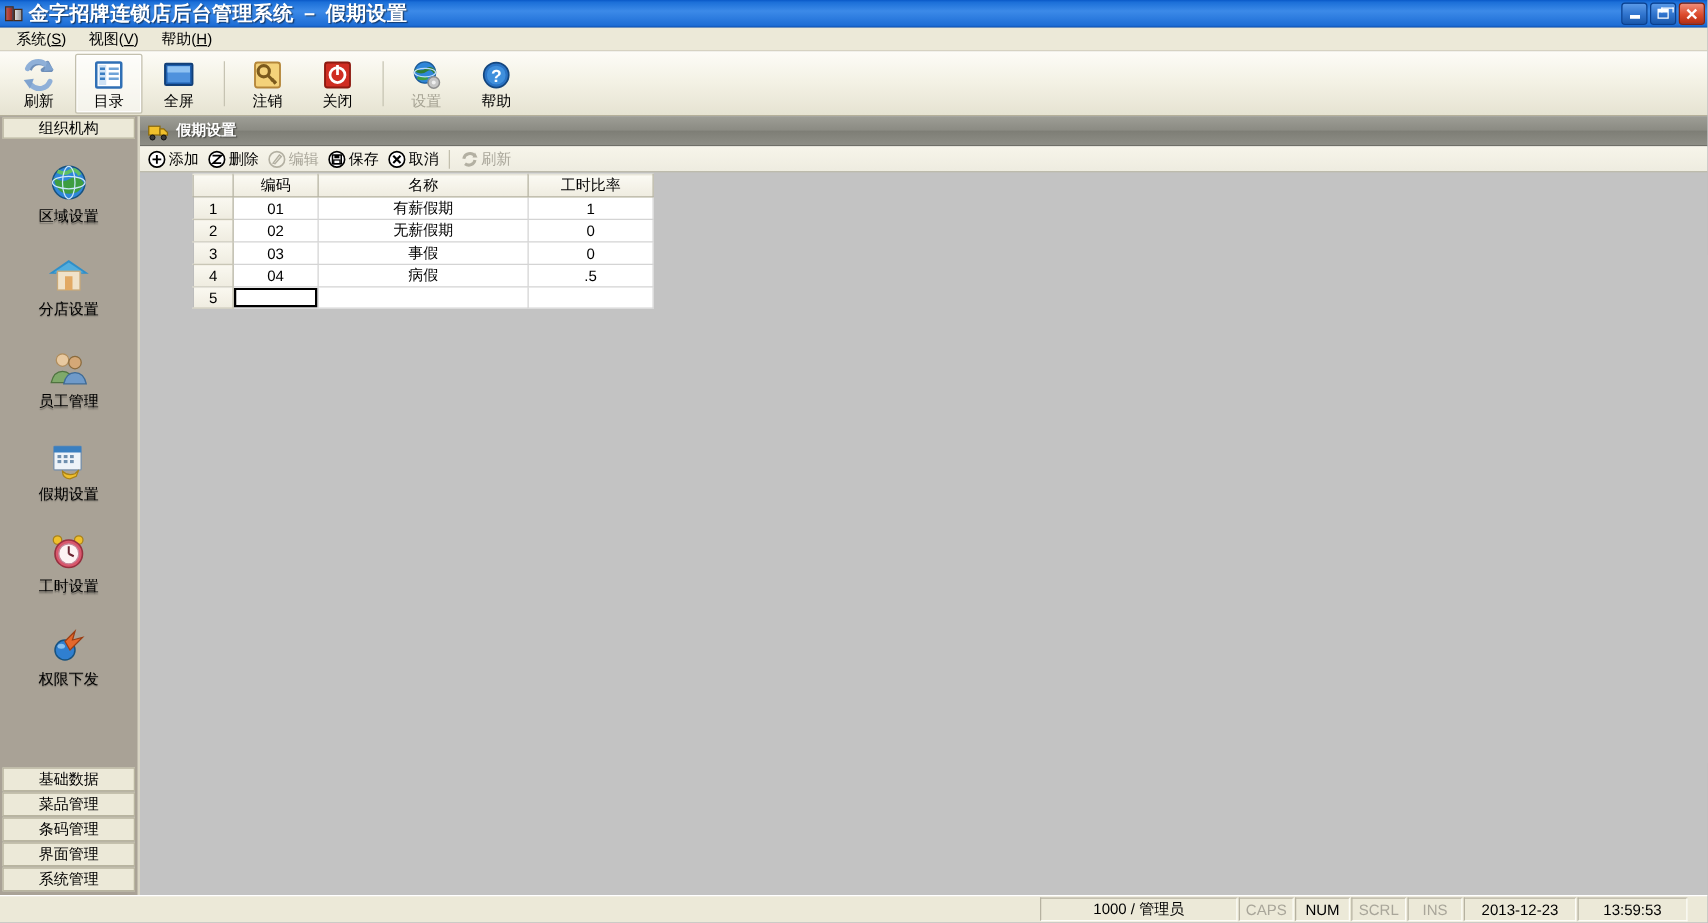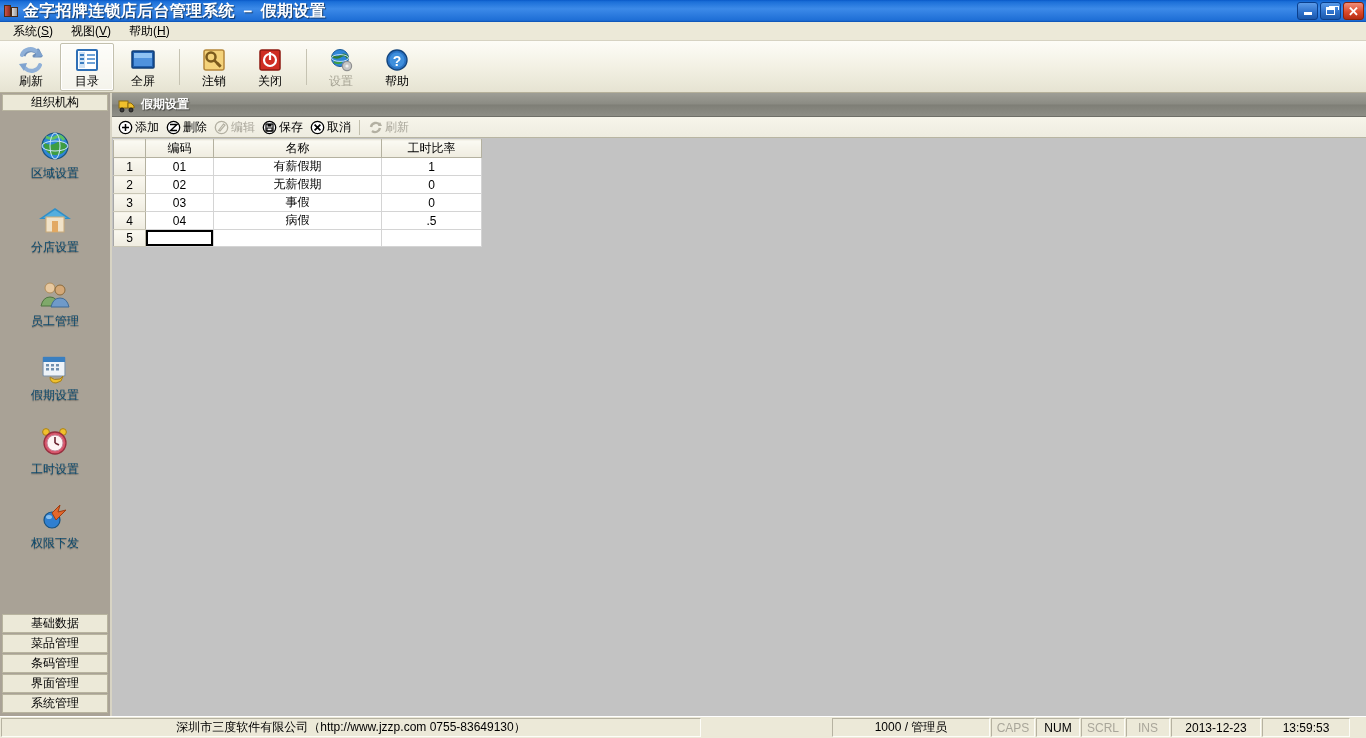--- a/index.html
+++ b/index.html
@@ -121,21 +121,21 @@
     font-size:12px; color:#000;
   }
   .side-items { flex:1 1 auto; overflow:hidden; padding-top: 6px; }
   .side-item {
     height: 74px;
     display:flex; flex-direction:column; align-items:center; justify-content:center;
     cursor:pointer;
   }
   .side-item .si-ic { width:34px; height:34px; position:relative; }
   .side-item .si-lbl {
-    color:#0c4a6e; font-size:12px; margin-top:4px; line-height:1;
+    color:#000000; font-size:12px; margin-top:4px; line-height:1;
     text-shadow: 0 1px 1px rgba(0,0,0,.35);
   }
   .side-bottom { flex:0 0 auto; padding: 0 2px 2px 2px; }
   .side-btn {
     height:19px; margin-bottom:1px;
     background:#ece9d8; border:1px solid #b8b49f;
     display:flex; align-items:center; justify-content:center;
     font-size:12px; color:#000; cursor:pointer;
   }
 
@@ -166,20 +166,21 @@
   .act .a-lbl { font-size:12px; color:#000; }
   .act.disabled .a-lbl { color:#a9a69a; }
   .act-sep { width:1px;height:15px;background:#c2bfad;margin:0 6px 0 3px; }
 
   .grid-wrap { flex:1 1 auto; position:relative; background:#c3c3c3; padding:1px 0 0 1px; min-height:0; }
   table.grid {
     border-collapse: collapse;
     background:#fff;
     table-layout: fixed;
     border: 1px solid #a6a6a6;
+    margin-left: 41px;
   }
   table.grid col.c-rowhdr { width:32px; }
   table.grid col.c-code { width:68px; }
   table.grid col.c-name { width:168px; }
   table.grid col.c-ratio { width:100px; }
   table.grid th {
     height:15px;
     background: linear-gradient(to bottom,#fbfaf3 0%,#efece0 100%);
     border:1px solid #b4b1a0;
     border-top:1px solid #e8e6da;
@@ -597,21 +598,20 @@
             <td></td>
             <td></td>
           </tr>
         </tbody>
       </table>
     </div>
   </div>
 </div>
 
 <div class="statusbar">
-  <div class="sb-cell sb-copy">深圳市三度软件有限公司（http://www.jzzp.com  0755-83649130）</div>
   <div class="sb-cell sb-spacer"></div>
   <div class="sb-cell sb-user">1000 / 管理员</div>
   <div class="sb-cell sb-key">CAPS</div>
   <div class="sb-cell sb-key on">NUM</div>
   <div class="sb-cell sb-key">SCRL</div>
   <div class="sb-cell sb-key">INS</div>
   <div class="sb-cell sb-date">2013-12-23</div>
   <div class="sb-cell sb-time">13:59:53</div>
   <div class="sb-grip"></div>
 </div>

